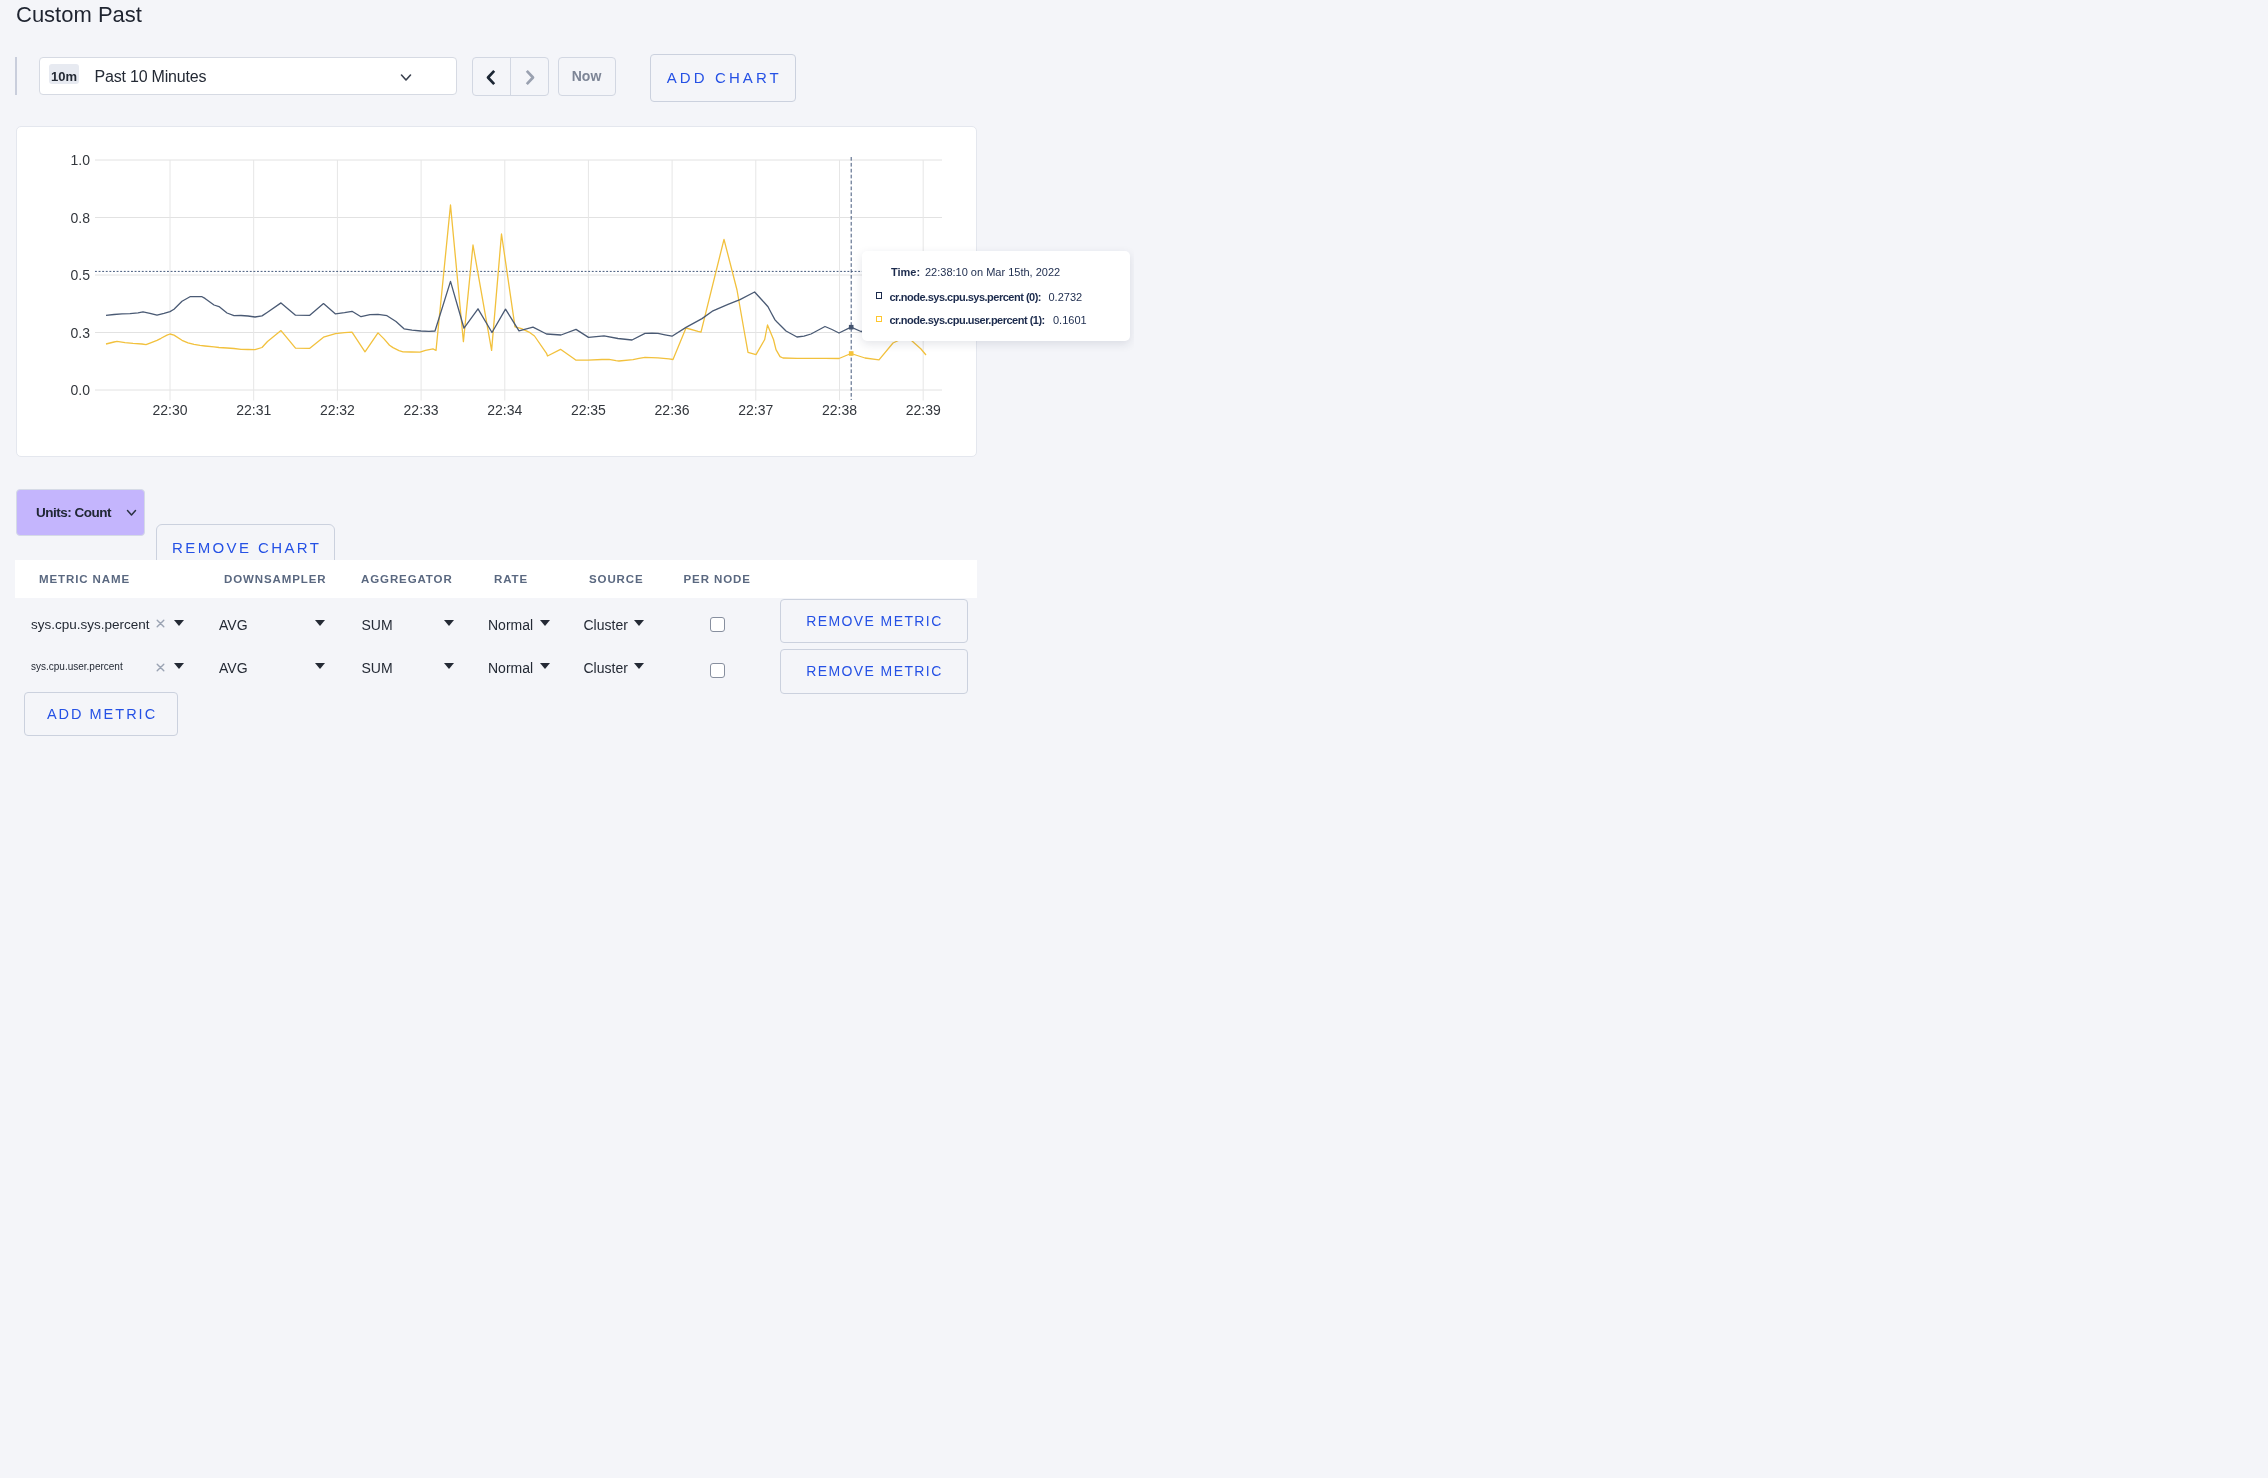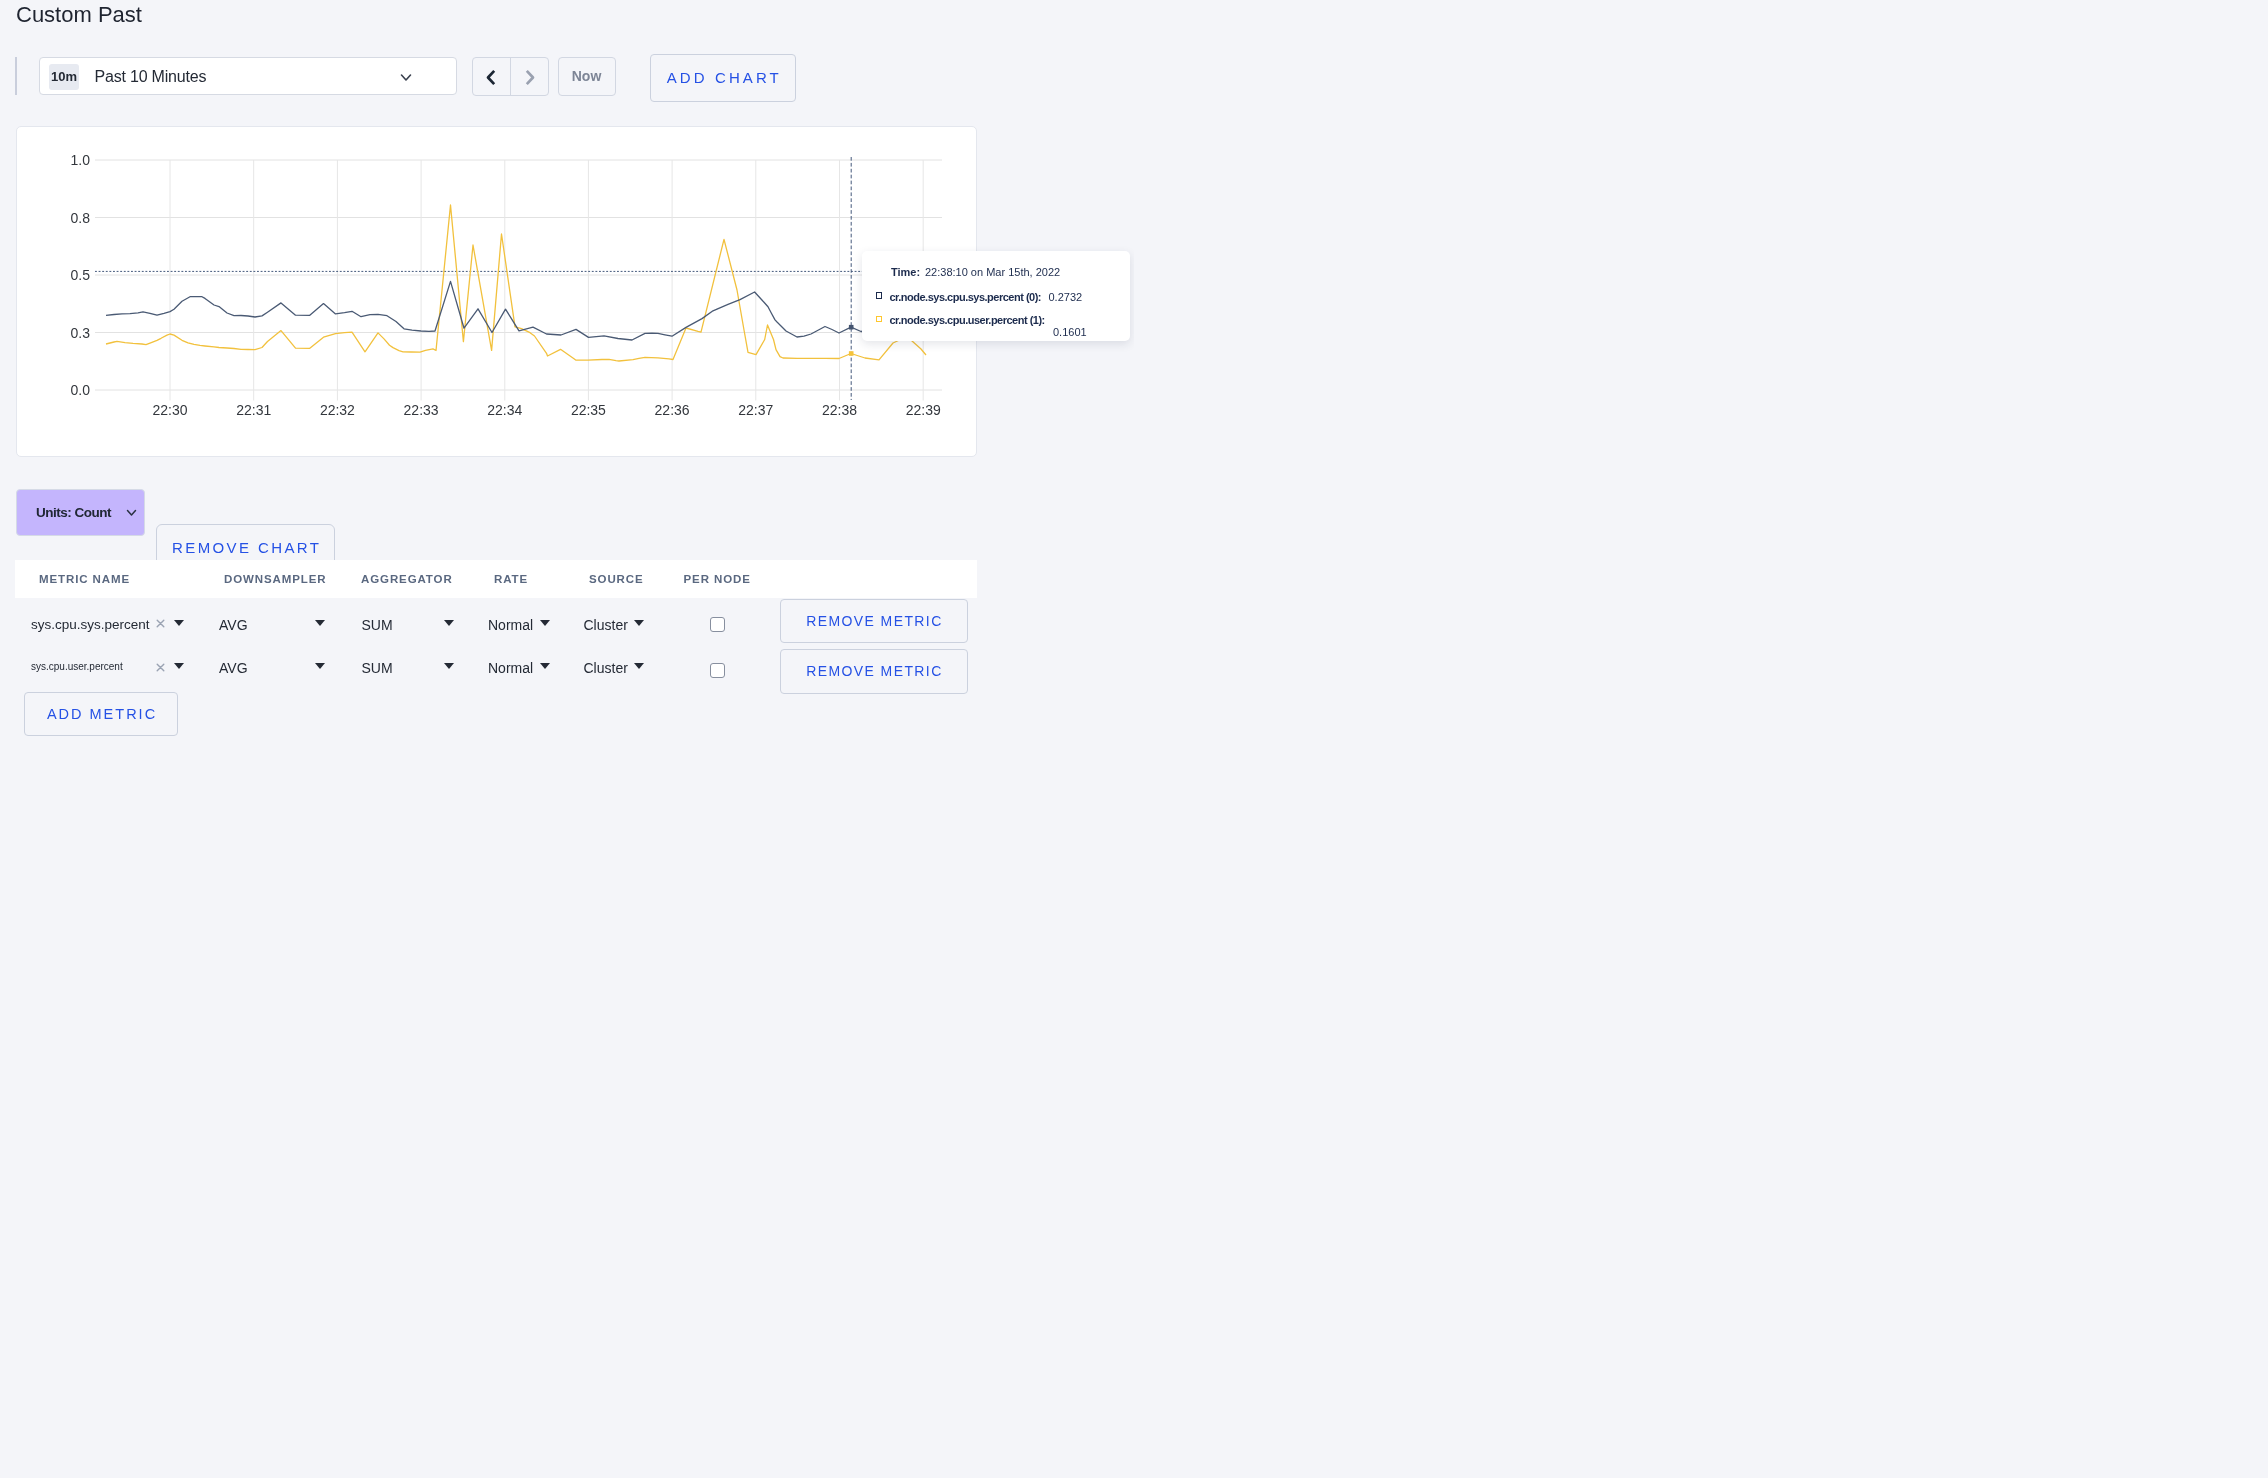--- a/index.html
+++ b/index.html
@@ -9,21 +9,21 @@
   .blue { color:#2551e5; }
 </style>
 </head>
 <body>
 
 <div class="abs" id="title" style="left:16px;top:2px;font-size:22px;color:#1f2430;">Custom Past</div>
 
 <div class="abs" style="left:15px;top:56.5px;width:2px;height:38.5px;background:#c9cedc;"></div>
 
 <div class="abs" style="left:38.5px;top:57px;width:418px;height:38px;background:#fff;border:1px solid #d6dae3;border-radius:4px;">
-  <div class="abs" style="left:9.5px;top:5.5px;width:30px;height:26px;background:#e7eaf1;border-radius:3px;font-size:13px;font-weight:bold;color:#242a35;text-align:center;line-height:26px;">10m</div>
+  <div class="abs" style="left:9.5px;top:5.5px;width:30px;height:20px;background:#e7eaf1;border-radius:3px;font-size:13px;font-weight:bold;color:#242a35;text-align:center;line-height:26px;">10m</div>
   <div class="abs" style="left:55px;top:0;height:36px;line-height:37px;font-size:16px;letter-spacing:-0.2px;color:#242a35;">Past 10 Minutes</div>
   <svg class="abs" style="left:360px;top:15px;" width="12" height="9" viewBox="0 0 12 9">
       <polyline points="1.5,2 6,7 10.5,2" fill="none" stroke="#39404e" stroke-width="1.6" stroke-linecap="round" stroke-linejoin="round"></polyline>
     </svg>
 </div>
 
 <div class="abs" style="left:471.5px;top:57px;width:77px;height:39px;border:1px solid #d2d7e2;border-radius:4px;">
   <div class="abs" style="left:37.7px;top:0;width:1px;height:37px;background:#d2d7e2;"></div>
   <svg class="abs" style="left:13.5px;top:11px;" width="10" height="17" viewBox="0 0 10 17">
       <polyline points="8.2,1.8 2,8.5 8.2,15.2" fill="none" stroke="#1c2634" stroke-width="2.7" stroke-linejoin="round"></polyline>
@@ -88,21 +88,21 @@
 </svg>
 
 <div class="abs" style="left:862px;top:251px;width:268px;height:90px;background:#fff;border-radius:5px;box-shadow:0 3px 10px rgba(30,40,70,0.12);z-index:5;font-size:11px;color:#1c2b4d;">
   <span class="abs" style="left:29px;top:15px;font-weight:bold;">Time:</span>
   <span class="abs" style="left:63px;top:15px;">22:38:10 on Mar 15th, 2022</span>
   <div class="abs" style="left:13.7px;top:41.3px;width:6.3px;height:6.3px;border:1.8px solid #1c2b4d;"></div>
   <span class="abs" style="left:27.5px;top:39.5px;font-weight:bold;letter-spacing:-0.5px;">cr.node.sys.cpu.sys.percent (0):</span>
   <span class="abs" style="left:186.5px;top:39.5px;">0.2732</span>
   <div class="abs" style="left:13.7px;top:64.5px;width:6.3px;height:6.3px;border:1.8px solid #ffc72e;"></div>
   <span class="abs" style="left:27.5px;top:63px;font-weight:bold;letter-spacing:-0.5px;">cr.node.sys.cpu.user.percent (1):</span>
-  <span class="abs" style="left:191px;top:63px;margin-top:12px;">0.1601</span>
+  <span class="abs" style="left:191px;top:63px;">0.1601</span>
 </div>
 
 <div class="abs" style="left:16px;top:489px;width:129px;height:47px;background:#c4b5fd;border:1px solid #d5dae6;border-radius:4px;">
   <div class="abs" style="left:19px;top:0;height:45px;line-height:45px;font-size:13.5px;letter-spacing:-0.5px;font-weight:bold;color:#202734;">Units: Count</div>
   <svg class="abs" style="left:109px;top:19px;" width="11" height="8" viewBox="0 0 11 8">
       <polyline points="1.5,1.5 5.5,6 9.5,1.5" fill="none" stroke="#2a3142" stroke-width="1.5" stroke-linecap="round" stroke-linejoin="round"></polyline>
     </svg>
 </div>
 <div class="abs btn-border blue" style="left:156px;top:489px;width:179px;height:47px;border-radius:6px;font-size:15px;letter-spacing:2.4px;text-align:center;line-height:45px;text-indent:2.4px;margin-top:35px;">REMOVE CHART</div>
 

